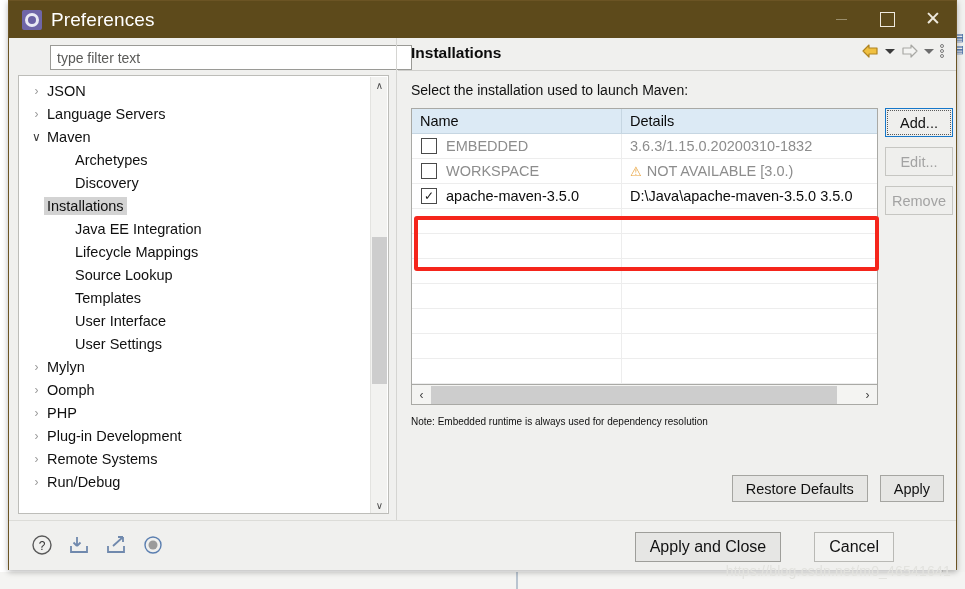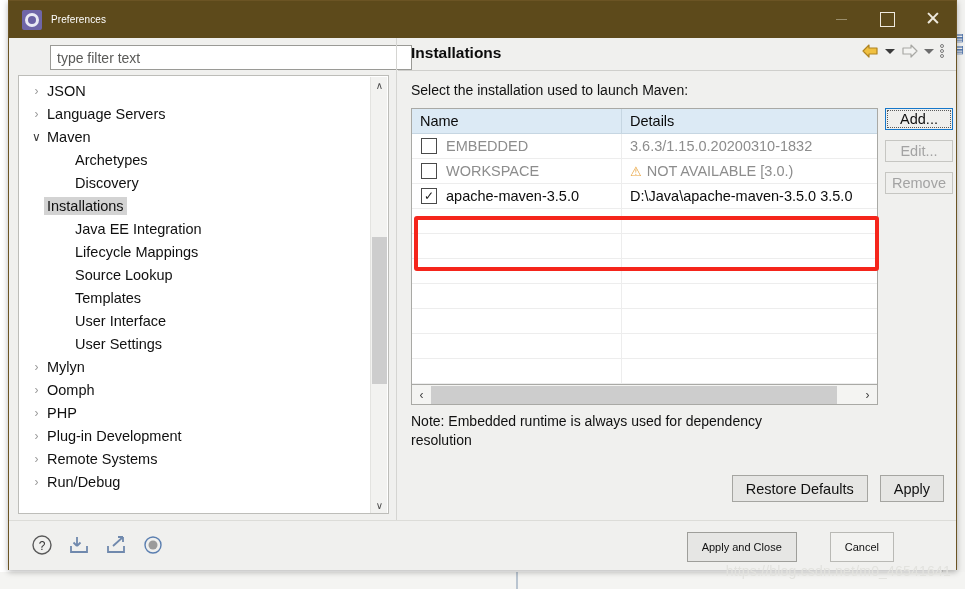--- a/index.html
+++ b/index.html
@@ -54,21 +54,21 @@
   .title-icon .gear-outer {
     position: absolute; left: 0; top: 0; width: 20px; height: 20px;
     background: #6f66a8; border-radius: 2px;
   }
   .title-icon .gear-ring {
     position: absolute; left: 3px; top: 3px; width: 14px; height: 14px;
     border-radius: 50%; border: 3px solid #e9e9f4; box-sizing: border-box;
     background: #6b62a5;
   }
   .title-text {
-    color: #ffffff; font-size: 10px; letter-spacing: .1px;
+    color: #ffffff; font-size: 19px; letter-spacing: .1px;
   }
   .win-btns {
     position: absolute; right: 0; top: 0; height: 37px;
     display: flex; align-items: center;
   }
   .win-btn {
     width: 46px; height: 37px; display: flex; align-items: center; justify-content: center;
     color: #e9e4d6; font-size: 15px;
   }
   .win-btn.min span { display:block; width: 11px; height: 1px; background: #9a8e6c; }
@@ -217,32 +217,32 @@
 
   
   .side-btns {
     position: absolute; left: 487px; top: 70px; width: 68px;
   }
   .btn {
     display: flex; align-items: center; justify-content: center;
     font-size: 14.5px; box-sizing: border-box;
   }
   .btn-side {
-    width: 68px; height: 22px; margin-bottom: 10px;
+    width: 68px; height: 29px; margin-bottom: 10px;
     background: #e6e6e4; border: 1px solid #a5a5a1; color: #111;
   }
   .btn-side.focus {
     background: #efefed; border: 1px solid #1677c9;
     outline: 1px dotted #5a5a5a; outline-offset: -3px;
   }
   .btn-side.disabled { color: #a3a3a3; background: #efefed; border-color: #c6c6c2; }
 
   .note {
     position: absolute; left: 13px; top: 374px; width: 400px;
-    font-size: 14px; color: #101010; line-height: 19px;
+    font-size: 10px; color: #101010; line-height: 19px;
   }
 
   .bottom-right-btns {
     position: absolute; right: 12px; top: 437px; display: flex; gap: 12px;
   }
   .btn-wide {
     height: 27px; padding: 0 13px;
     background: #e6e6e4; border: 1px solid #a5a5a1; color: #111;
   }
 
@@ -253,21 +253,21 @@
   }
   .footer-icons {
     position: absolute; left: 22px; top: 13px; display: flex; align-items: center; gap: 15px;
   }
   .fico { width: 22px; height: 22px; position: relative; }
   .fico svg { display: block; }
   .footer-btns {
     position: absolute; right: 62px; top: 11px; display: flex; gap: 13px;
   }
   .btn-foot {
-    height: 28px; padding: 0 14px; font-size: 11px;
+    height: 28px; padding: 0 14px; font-size: 16px;
     background: #e6e6e4; border: 1px solid #9e9e9a; color: #111;
     display: flex; align-items: center; justify-content: center;
   }
   .btn-foot.cancel { background: #f2f2f0; border-color: #b9b9b5; margin-left: 20px; }
 
   
   .red-box {
     position: absolute; left: 405px; top: 178px; width: 465px; height: 55px;
     border: 4px solid #f5251b; box-sizing: border-box; border-radius: 3px;
     pointer-events: none; z-index: 50;

